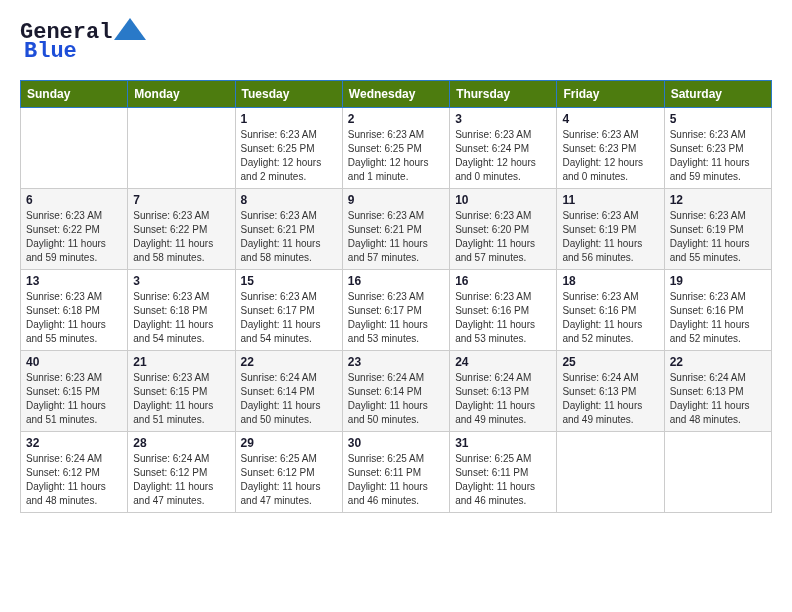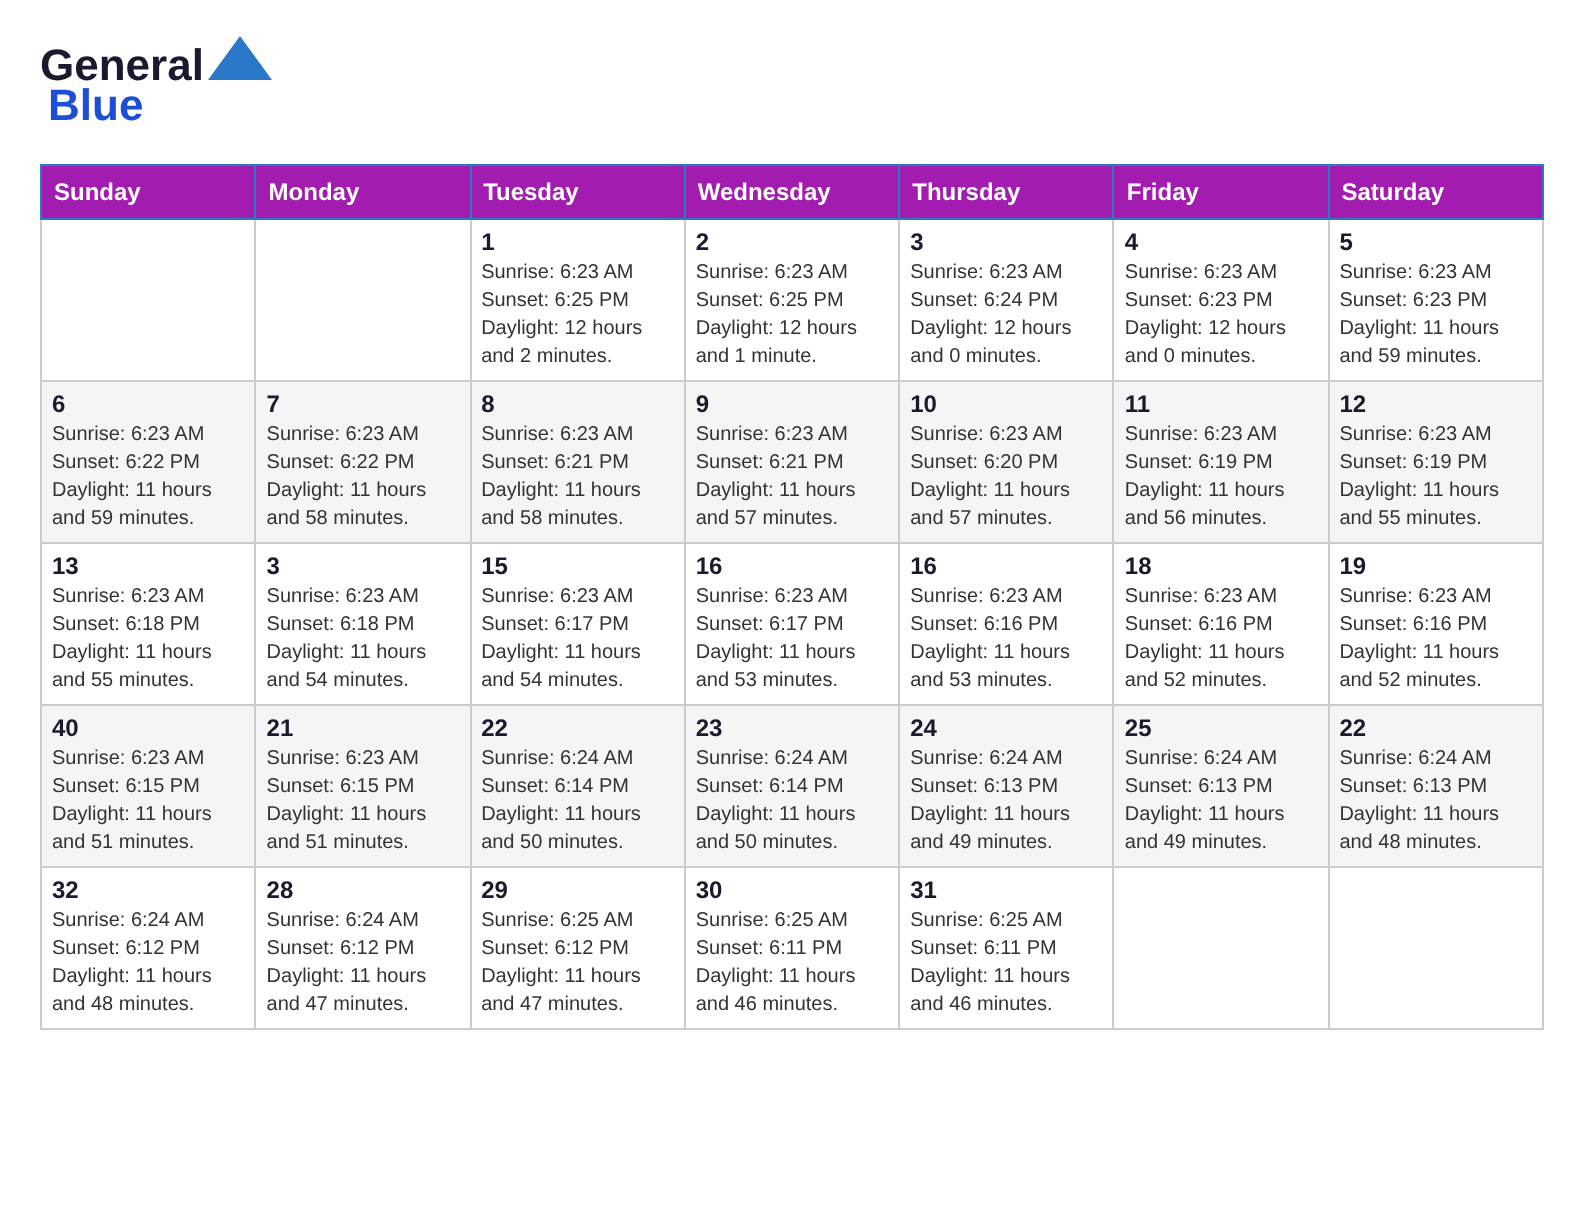--- a/index.html
+++ b/index.html
@@ -8,20 +8,21 @@
       background: #fff;
       width: 792px;
       min-height: 612px;
       padding: 20px;
     }
     .header {
       display: flex;
       justify-content: space-between;
       align-items: flex-start;
       margin-bottom: 16px;
+      font-family: Liberation Mono, monospace;
     }
     .logo {
       display: flex;
       flex-direction: column;
       align-items: flex-start;
     }
     .title-block {
       text-align: right;
     }
     .month-title {
@@ -34,21 +35,21 @@
       font-size: 16px;
       color: #555;
       margin-top: 4px;
     }
     table {
       width: 100%;
       border-collapse: collapse;
       font-size: 10.5px;
     }
     thead tr th {
-      background-color: #a21caf;
+      background-color: #4d7c0f;
       color: #fff;
       padding: 6px 6px;
       text-align: left;
       font-size: 12px;
       font-weight: bold;
       border: 1px solid #2979c8;
     }
     tbody tr td {
       border: 1px solid #ccc;
       vertical-align: top;

